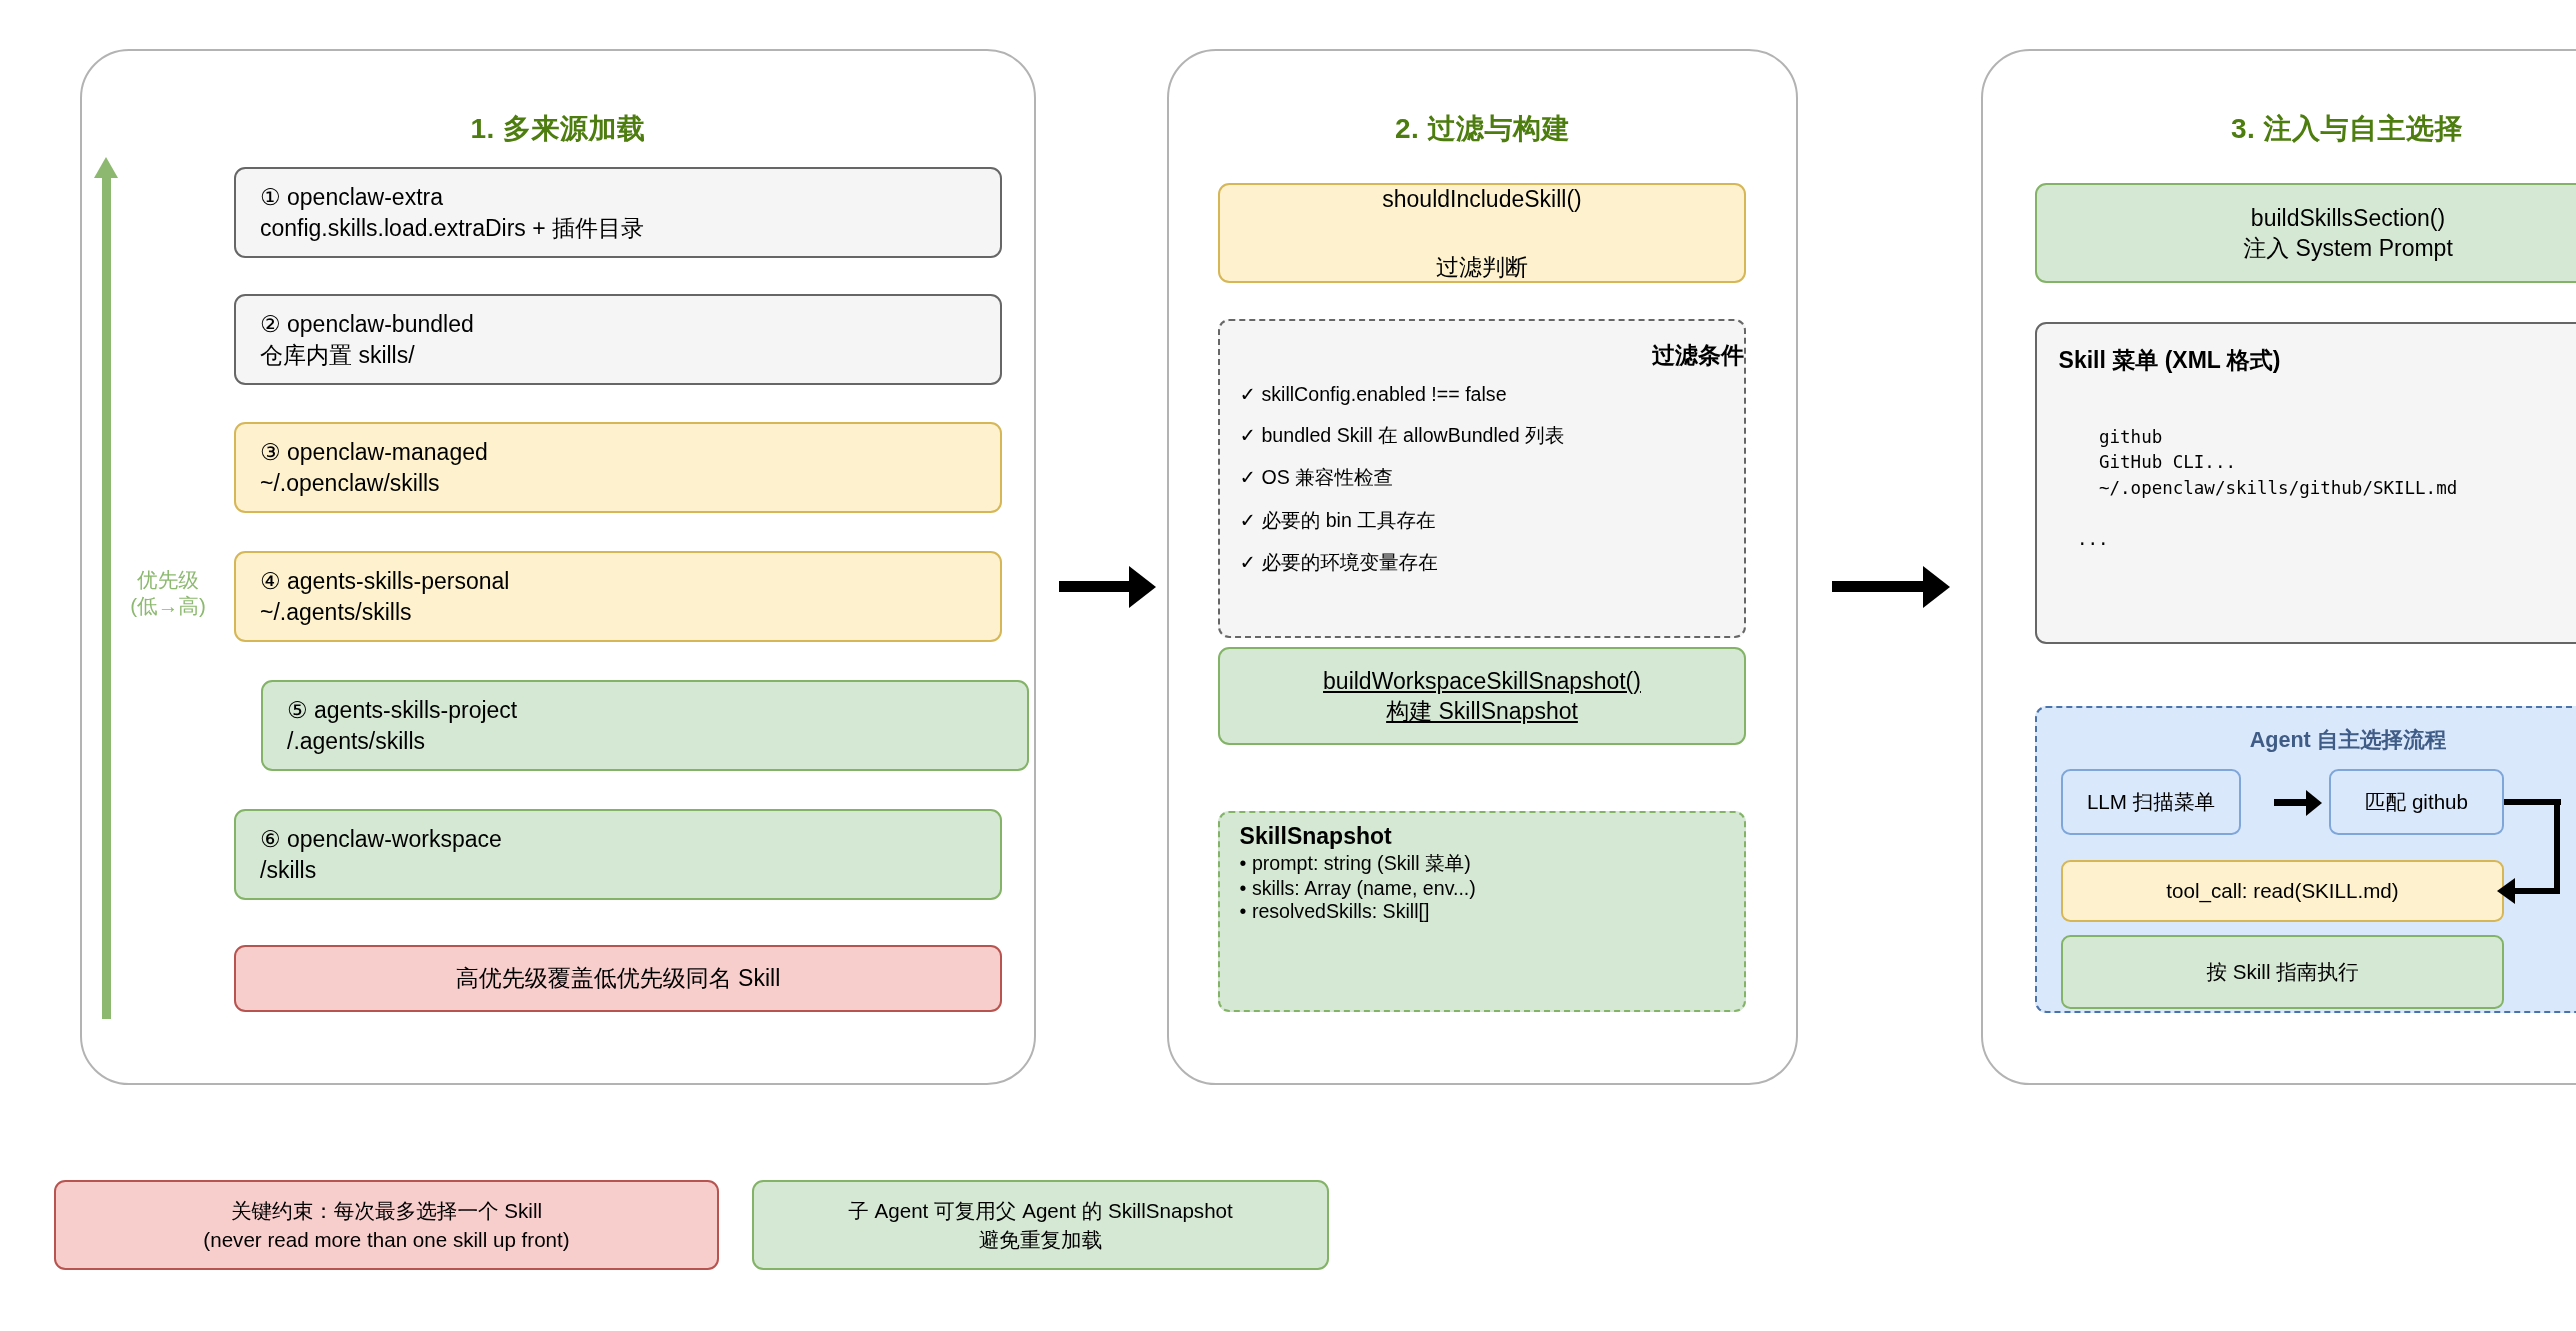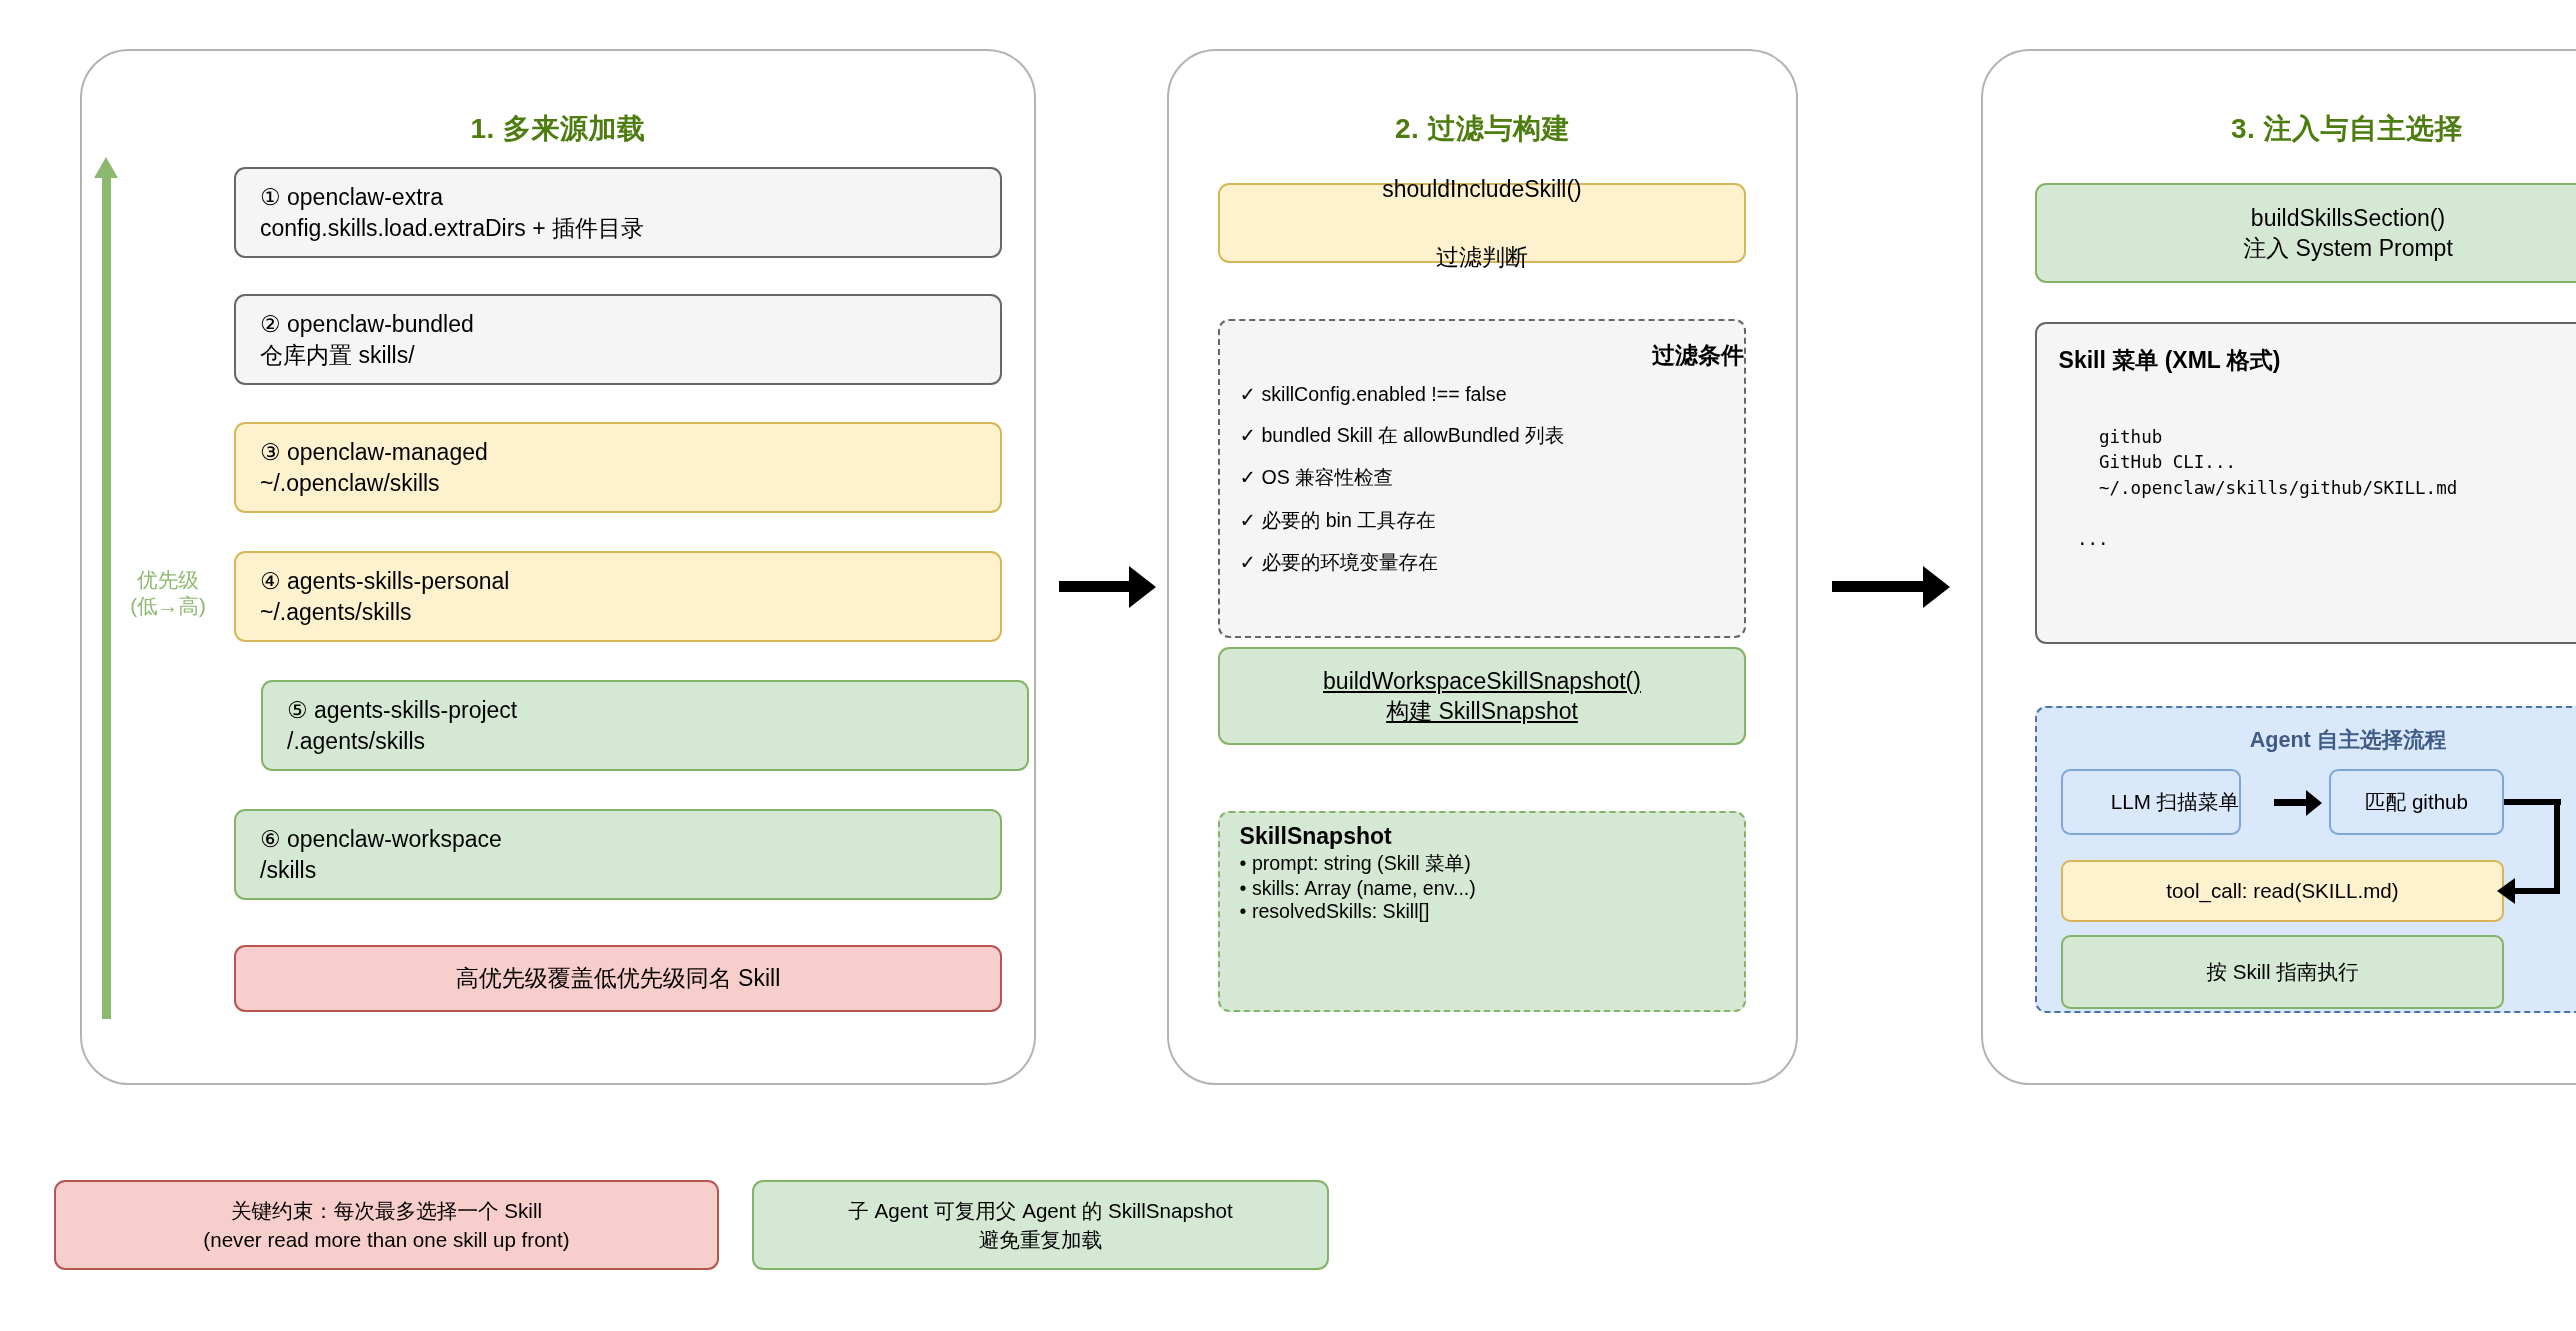--- a/index.html
+++ b/index.html
@@ -238,21 +238,21 @@
   <div class="card red" style="left:234px; top:945px; width:768px; height:67px; align-items:center;">
     <div class="line ctr">高优先级覆盖低优先级同名 Skill</div>
   </div>
 
   <div class="flow-arrow" id="arrow-1-2"></div>
 
   <div class="phase" id="phase2">
     <div class="phase-title">2. 过滤与构建</div>
   </div>
 
-  <div class="card yellow c2box" style="top:183px; height:80px; align-items:center;gap:37px;">
+  <div class="card yellow c2box" style="top:183px; height:100px; align-items:center;gap:37px;">
     <div class="line ctr">shouldIncludeSkill()</div>
     <div class="line ctr">过滤判断</div>
   </div>
 
   <div class="card dashed-gray c2box" style="top:319px; height:319px; justify-content:flex-start; padding-top:18.5px;">
     <div class="cond-title">过滤条件</div>
     <div class="cond-item">✓ skillConfig.enabled !== false</div>
     <div class="cond-item">✓ bundled Skill 在 allowBundled 列表</div>
     <div class="cond-item">✓ OS 兼容性检查</div>
     <div class="cond-item">✓ 必要的 bin 工具存在</div>
@@ -287,21 +287,21 @@
     <div class="code" style="margin-top:49px;">github
 GitHub CLI...
 ~/.openclaw/skills/github/SKILL.md</div>
     <div class="code" style="padding-left:40px; margin-top:26px;">...</div>
   </div>
 
   <div class="card dashed-blue c3box" style="top:706px; height:307px; justify-content:flex-start; padding-top:16.5px;">
     <div class="agent-title">Agent 自主选择流程</div>
   </div>
 
-  <div class="mini card blue" style="left:2061px; top:769px; width:180px; height:66px;align-items:flex-end;">
+  <div class="mini card blue" style="left:2061px; top:769px; width:180px; height:66px;">
     <span>LLM 扫描菜单</span>
   </div>
 
   <div id="mini-arrow" style="left:2274px; top:799px; width:32px;"></div>
 
   <div class="mini card blue" style="left:2329px; top:769px; width:175px; height:66px;">
     <span>匹配 github</span>
   </div>
 
   <div class="mini card yellow" style="left:2061px; top:860px; width:443px; height:62px;">

